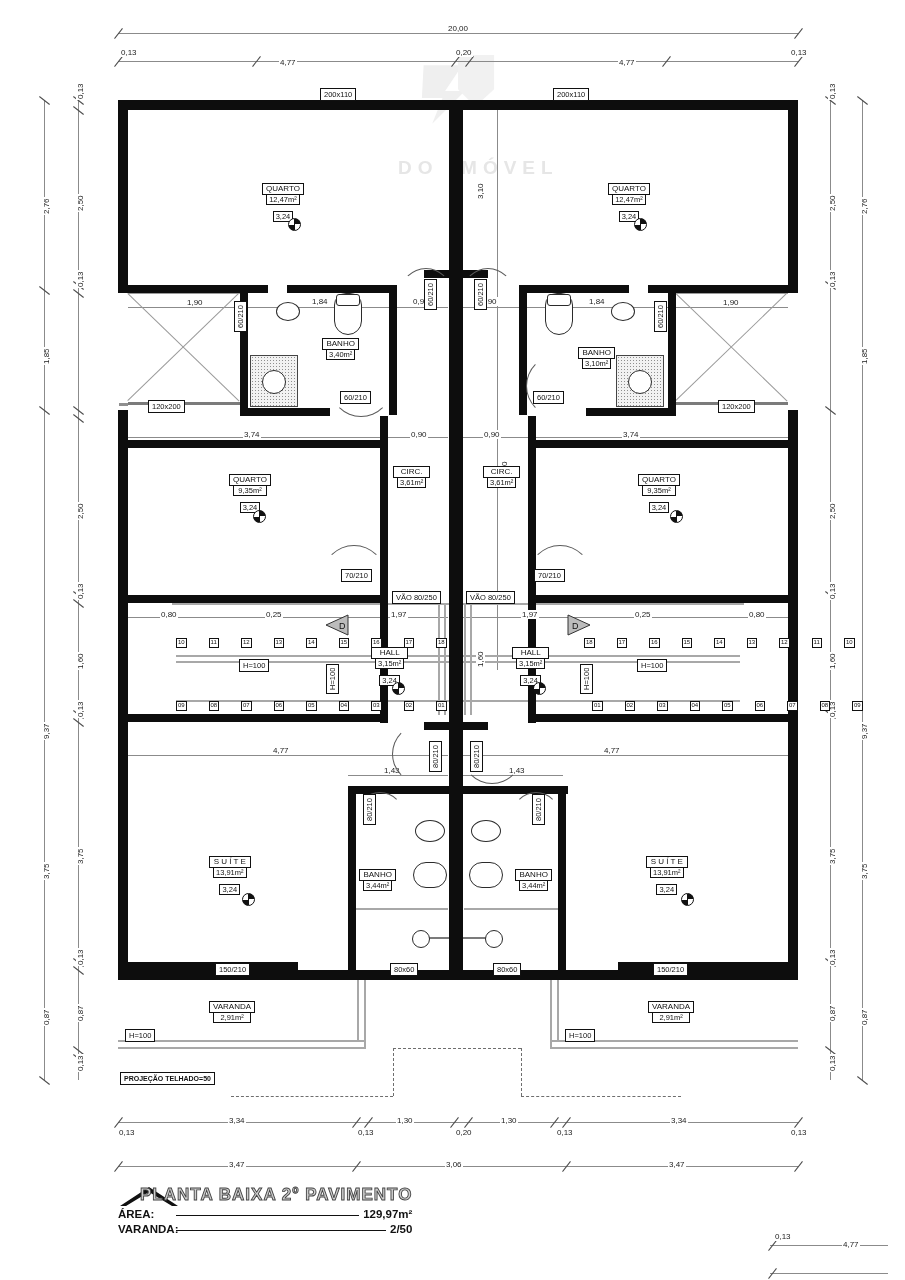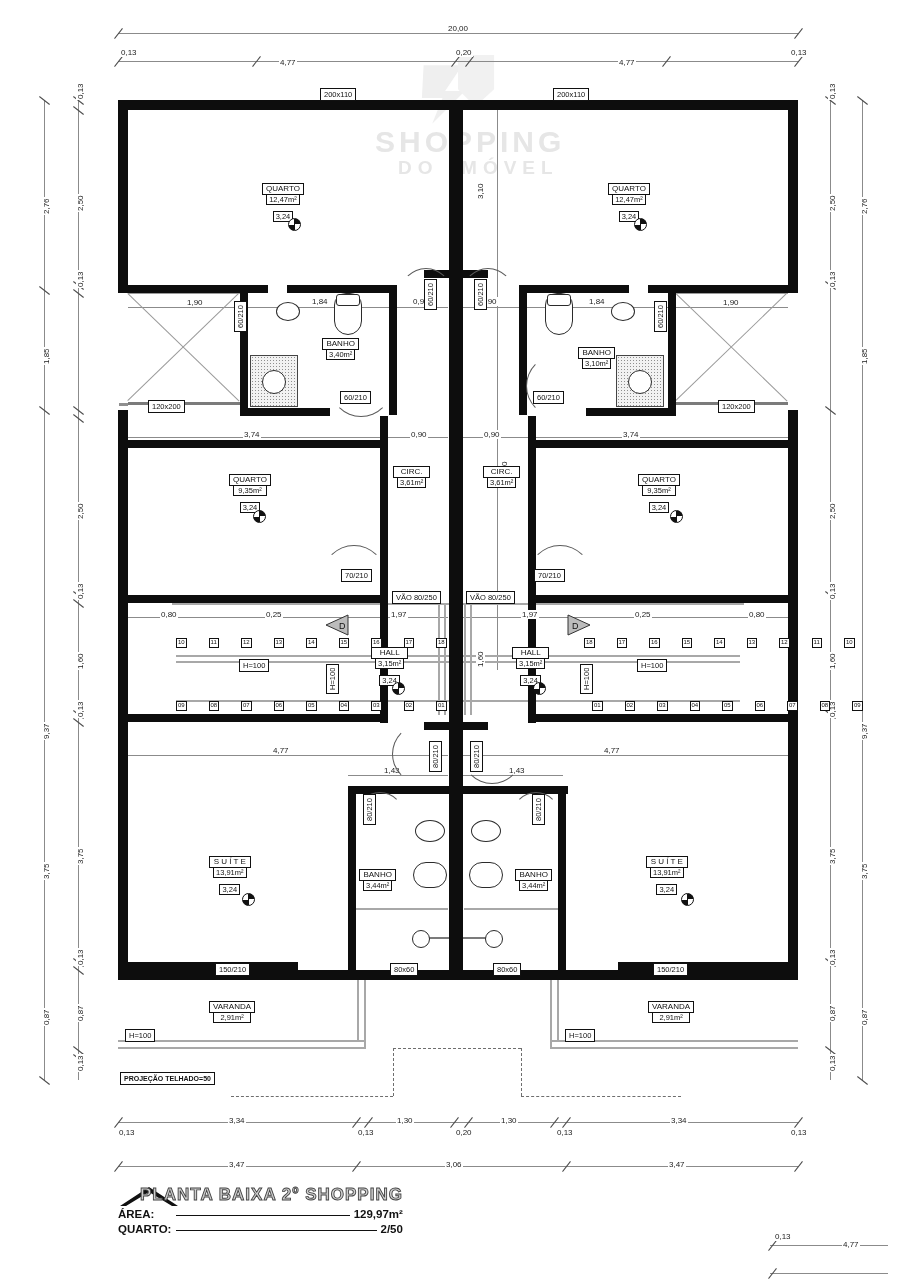--- a/index.html
+++ b/index.html
@@ -76,21 +76,20 @@
 </style>
 </head>
 <body>
 
 <div id="sheet">
 
   <svg class="wm-logo" viewBox="0 0 100 100">
     <polygon points="10,20 55,20 35,50 58,50 20,88 32,58 8,58" fill="#efefef"></polygon>
     <polygon points="50,8 92,8 92,48 70,68 50,48" fill="#f1f1f1"></polygon>
   </svg>
-  <div class="wm wm-1">SHOPPING</div>
   <div class="wm wm-2">DO IMÓVEL</div>
 
   <div class="wall" style="left:118px;top:100px;width:680px;height:10px;"></div>
 
   <div class="wall" style="left:118px;top:100px;width:10px;height:190px;"></div>
   <div class="wall" style="left:118px;top:410px;width:10px;height:190px;"></div>
   <div class="wall" style="left:118px;top:600px;width:10px;height:120px;"></div>
   <div class="wall" style="left:118px;top:718px;width:10px;height:260px;"></div>
 
   <div class="wall" style="left:788px;top:100px;width:10px;height:190px;"></div>
@@ -557,26 +556,26 @@
   <div class="tag" style="left:580px;top:658px;transform-origin:0 0;transform:rotate(-90deg) translate(-36px,0);">H=100</div>
   <div class="tag" style="left:125px;top:1029px;">H=100</div>
   <div class="tag" style="left:565px;top:1029px;">H=100</div>
 
   <div class="tag b" style="left:120px;top:1072px;font-size:7px;">PROJEÇÃO TELHADO=50</div>
 
   <svg class="roofline" viewBox="0 0 62 22">
     <polygon points="31,1 60,20 54,20 31,6 8,20 2,20" fill="#111"></polygon>
   </svg>
   <div id="titleblock">
-    <div class="tb-title">PLANTA BAIXA 2º SHOPPING</div>
+    <div class="tb-title">PLANTA BAIXA 2º PAVIMENTO</div>
     <div class="tb-row">
       <span class="k">ÁREA:</span>
       <span class="ln"></span>
       <span class="v">129,97m²</span>
     </div>
     <div class="tb-row">
-      <span class="k">QUARTO:</span>
+      <span class="k">VARANDA:</span>
       <span class="ln"></span>
       <span class="v">2/50</span>
     </div>
   </div>
 
 </div>
 
 </body></html>

